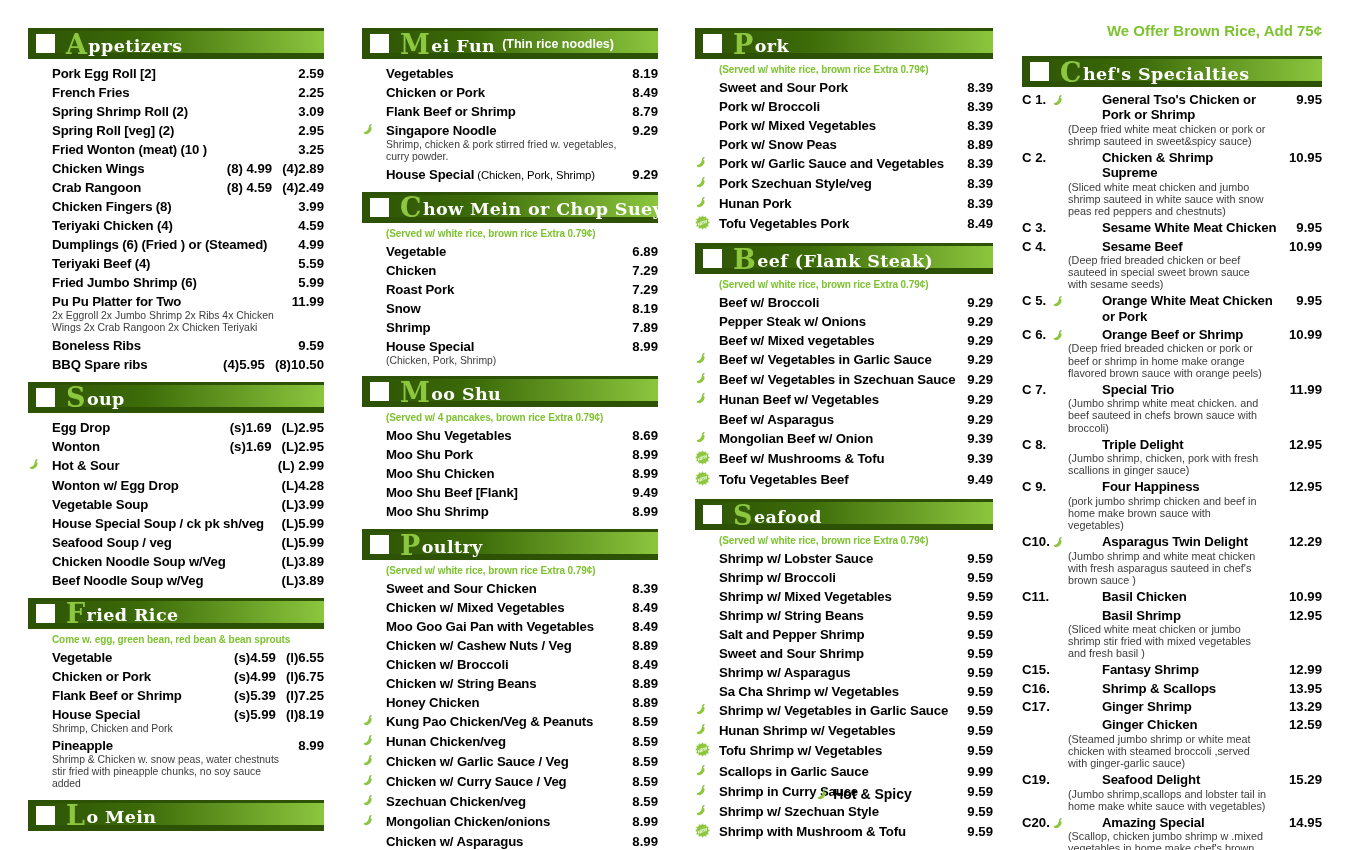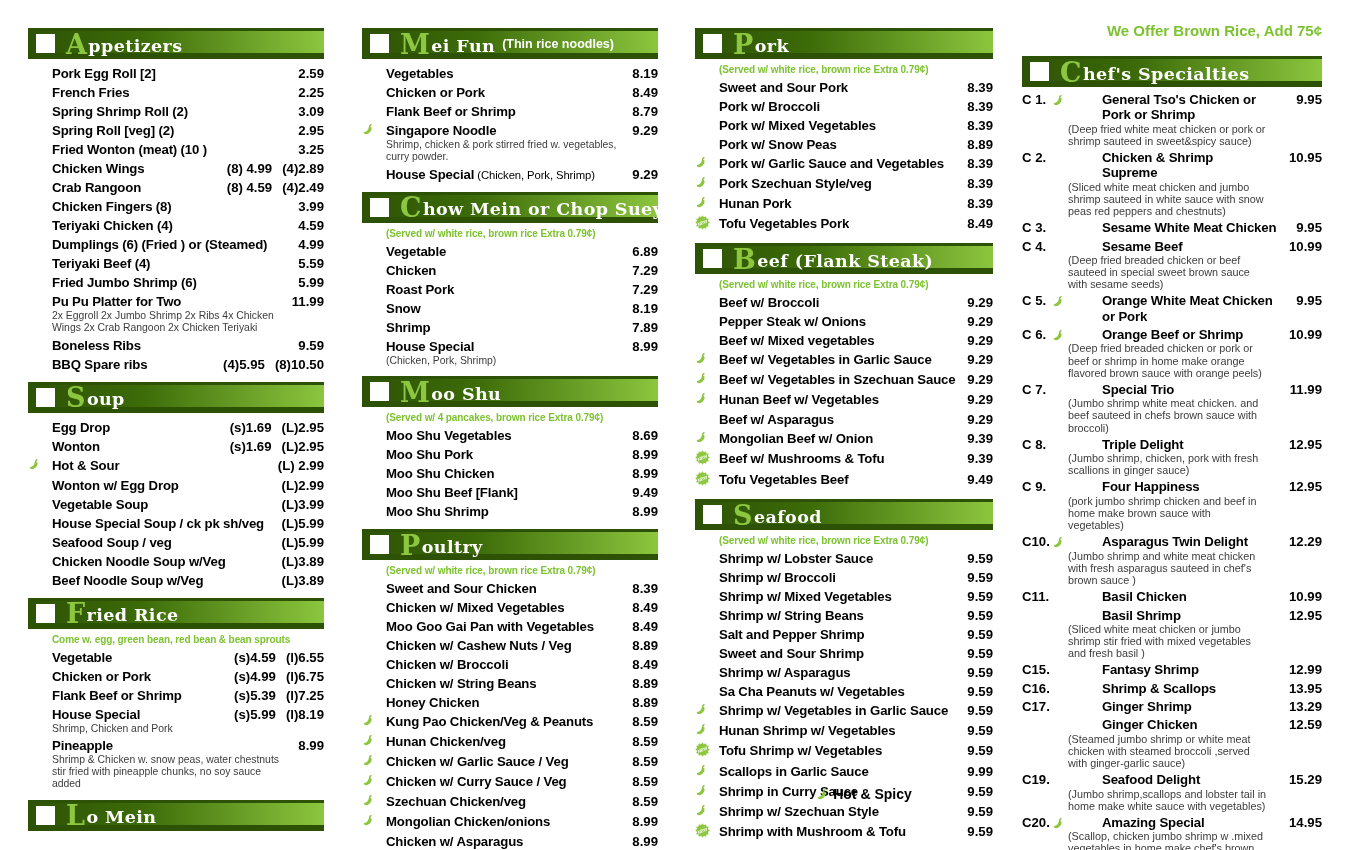--- a/index.html
+++ b/index.html
@@ -212,21 +212,21 @@
           </svg></span>
         <div class="item-main"><span class="item-name">Hot &amp; Sour</span></div>
         <span class="item-prices">
           <span>(L) 2.99</span>
         </span>
       </div>
       <div class="item">
         <span class="icon-slot"></span>
         <div class="item-main"><span class="item-name">Wonton w/ Egg Drop</span></div>
         <span class="item-prices">
-          <span>(L)2.99</span>
+          <span>(L)4.28</span>
         </span>
       </div>
       <div class="item">
         <span class="icon-slot"></span>
         <div class="item-main"><span class="item-name">Vegetable Soup</span></div>
         <span class="item-prices">
           <span>(L)3.99</span>
         </span>
       </div>
       <div class="item">
@@ -793,21 +793,21 @@
       </div>
       <div class="item">
         <span class="icon-slot"></span>
         <div class="item-main"><span class="item-name">Shrimp w/ Asparagus</span></div>
         <span class="item-prices">
           <span>9.59</span>
         </span>
       </div>
       <div class="item">
         <span class="icon-slot"></span>
-        <div class="item-main"><span class="item-name">Sa Cha Peanuts w/ Vegetables</span></div>
+        <div class="item-main"><span class="item-name">Sa Cha Shrimp w/ Vegetables</span></div>
         <span class="item-prices">
           <span>9.59</span>
         </span>
       </div>
       <div class="item">
         <span class="icon-slot"><svg width="12" height="13" viewBox="0 0 12 13">
             <path fill="#8dc63f" d="M7.6 2.9c2 .5 2.6 2.7 1.4 4.9-1.3 2.3-4 3.8-5.9 3.3-1.5-.4-1.7-1.8-.6-2 2.1-.5 4-2.4 4.3-4.9.1-.8.2-1.4.8-1.3z"></path>
             <path fill="#72ae2c" d="M7.3 3.2c-.2-1.2.7-2.1 1.9-1.9l.7.1c-.6.9-1.6 1.5-2.4 1.9z"></path>
           </svg></span>
         <div class="item-main"><span class="item-name">Shrimp w/ Vegetables in Garlic Sauce</span></div>

